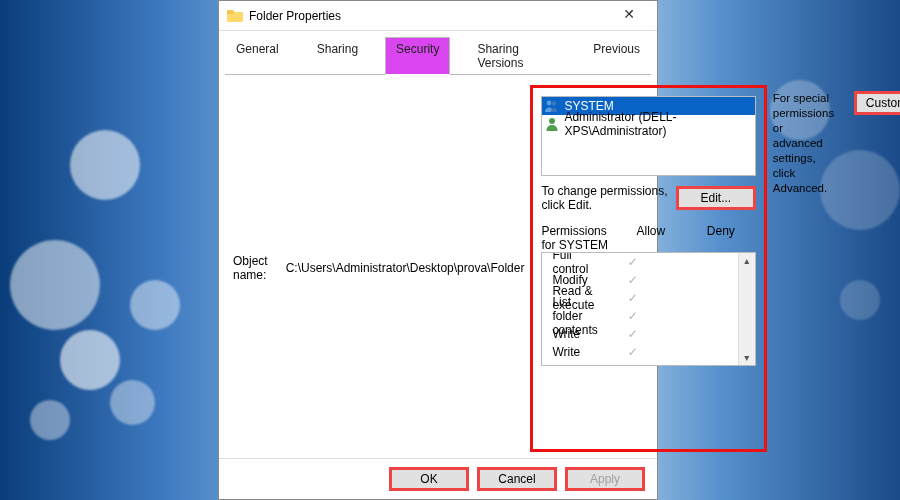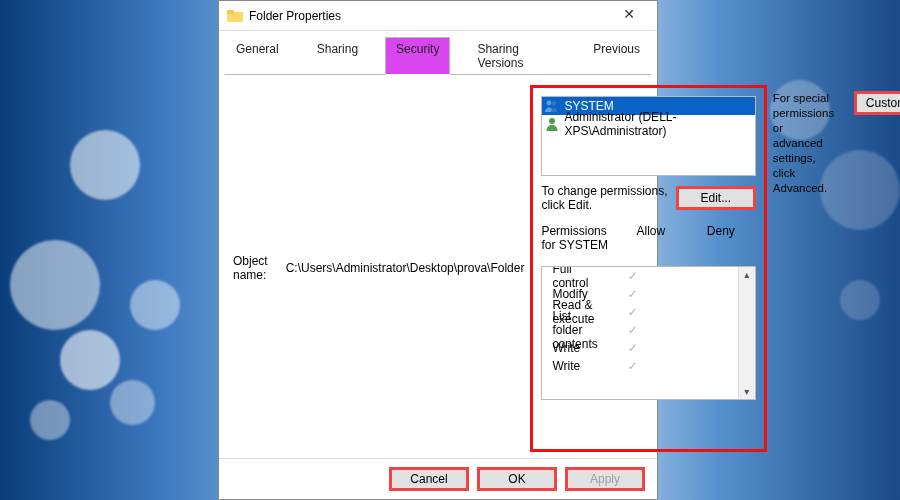--- a/index.html
+++ b/index.html
@@ -60,21 +60,21 @@
   .ico-group svg,.ico-user svg{width:16px;height:16px;display:block}
 
   .editrow{display:flex;justify-content:flex-start;align-items:center;margin-top:8px}
   .btn{min-width:80px;height:24px;border:3px solid #ef4444;background:#e1e1e1;font-family:inherit;font-size:12px;cursor:pointer}
   .btn.disabled{color:#a0a0a0;cursor:default}
 
   .permhdr{display:flex;margin-top:12px}
   .permhdr .pname{flex:1}
   .permhdr .col{width:70px;text-align:center}
 
-  .permbox{border:1px solid #bbb;height:134px;background:#fff;margin-top:14px;display:flex}
+  .permbox{border:1px solid #bbb;height:114px;background:#fff;margin-top:0;display:flex}
   .plist{flex:1;overflow:hidden}
   .prow{display:flex;height:18px;align-items:center}
   .prow .pn{flex:1;padding-left:10px}
   .prow .pc{width:70px;text-align:center;color:#999}
   .scroll{width:17px;border-left:1px solid #ddd;background:#f0f0f0;display:flex;flex-direction:column;justify-content:space-between;align-items:center;font-size:10px;color:#555}
   .scroll span{cursor:pointer;padding:2px 0}
 
   .adv{display:flex;justify-content:space-between;align-items:flex-start;margin-top:8px;gap:20px}
   .adv .txt{flex:1;font-size:11.5px;line-height:1.3}
 
@@ -195,18 +195,18 @@
     </div>
 
     <div class="adv">
       <div class="txt">For special permissions or advanced settings, click Advanced.</div>
       <button class="btn">Customize</button>
     </div>
 
   </div>
 
   <div class="footer">
+    <button class="btn">OK</button>
     <button class="btn">Cancel</button>
-    <button class="btn">OK</button>
     <button class="btn disabled">Apply</button>
   </div>
 
 </div>
 
 </body></html>

